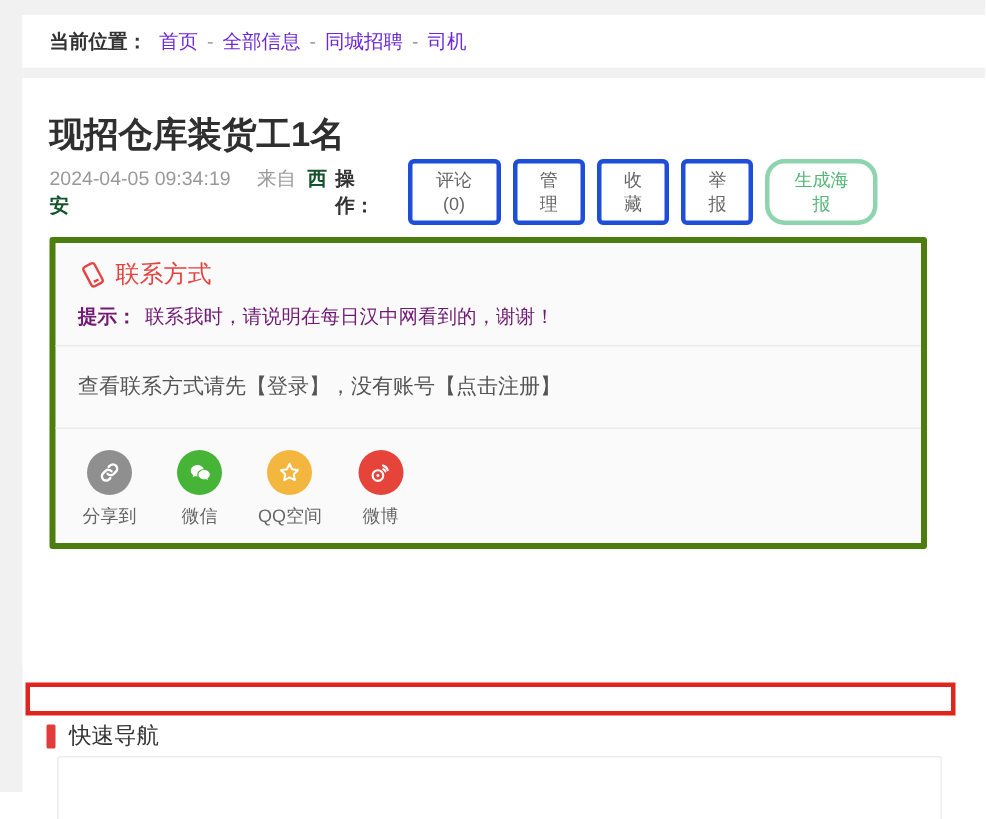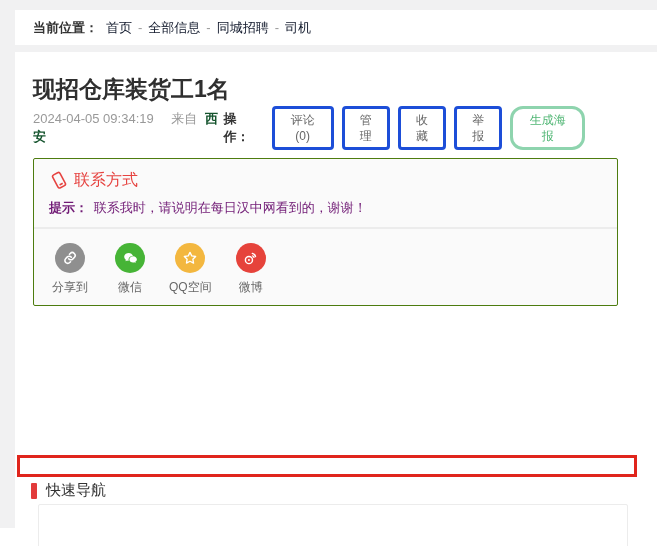--- a/index.html
+++ b/index.html
@@ -17,21 +17,21 @@
   .bg-left   { position: absolute; left: 0; top: 10px; width: 15px; height: 518px; background: #f1f1f2; }
   .bg-gap    { position: absolute; left: 15px; top: 45px; width: 642px; height: 7px; background: #f1f1f2; }
 
   
   .breadcrumb-bar {
     position: absolute; left: 15px; top: 10px; width: 642px; height: 35px;
     background: #fff; display: flex; align-items: center; padding-left: 18px;
     font-size: 13px; color: #555;
   }
   .bc-label { font-weight: bold; color: #333; margin-right: 8px; }
-  .bc-link { color: #0f172a; text-decoration: none; cursor: pointer; font-family: Liberation Serif, serif; }
+  .bc-link { color: #6d28d9; text-decoration: none; cursor: pointer; font-family: Liberation Serif, serif; }
   .bc-sep { color: #999; margin: 0 6px; }
 
   
   .main-card {
     position: absolute; left: 15px; top: 52px; width: 578px; height: 393px;
     background: #fff; padding: 0 8px 0 18px;
   }
   .post-title {
     margin-top: 22px; font-size: 23px; line-height: 30px;
     font-weight: 600; color: #2f2f2f;
@@ -55,21 +55,21 @@
   }
 
   .post-body {
     margin-top: 26px; font-size: 15px; line-height: 30px; color: #333;
     padding-right: 14px; letter-spacing: 0.2px;
   }
 
   
   .contact-box {
     margin-top: 18px; width: 585px; background: #fafafa;
-    border: 1px solid #4d7c0f; border-radius: 2px;
+    border: 4px solid #4d7c0f; border-radius: 2px;
   }
   .contact-sec1 { padding: 11px 15px 10px 15px; }
   .contact-header { display: flex; align-items: center; }
   .phone-icon { width: 19px; height: 19px; display: inline-flex; margin-right: 6px; }
   .contact-title { font-size: 16px; color: #e64340; }
   .contact-hint { margin-top: 8px; font-size: 13px; color: #701a75; }
   .contact-hint b { font-weight: bold; margin-right: 2px; }
   .divider { border-top: 1px solid #ececec; height: 0; }
   .contact-sec2 { padding: 18px 15px; font-size: 14px; color: #555; }
   .login-link, .register-link { color: #555; cursor: pointer; }
@@ -155,20 +155,23 @@
           <span class="contact-title">联系方式</span>
         </div>
         <div class="contact-hint">
           <b>提示：</b>
           <span>联系我时，请说明在每日汉中网看到的，谢谢！</span>
         </div>
       </div>
 
       <div class="divider"></div>
 
+      <div class="contact-sec2">
+        <span>查看联系方式请先</span><a class="login-link">【登录】</a><span>，没有账号</span><a class="register-link">【点击注册】</a>
+      </div>
 
       <div class="divider"></div>
 
       <div class="contact-sec3">
         <div class="share-item">
           <span class="share-circle" style="background-color: rgb(143, 143, 143);">
             <svg width="16" height="16" viewBox="0 0 24 24" fill="none" stroke="#fff" stroke-width="2.4" stroke-linecap="round">
               <path d="M10 13.2a4.2 4.2 0 0 0 6 .4l2.4-2.4a4.2 4.2 0 1 0-6-6l-1.2 1.2"></path>
               <path d="M14 10.8a4.2 4.2 0 0 0-6-.4l-2.4 2.4a4.2 4.2 0 1 0 6 6l1.2-1.2"></path>
             </svg>

